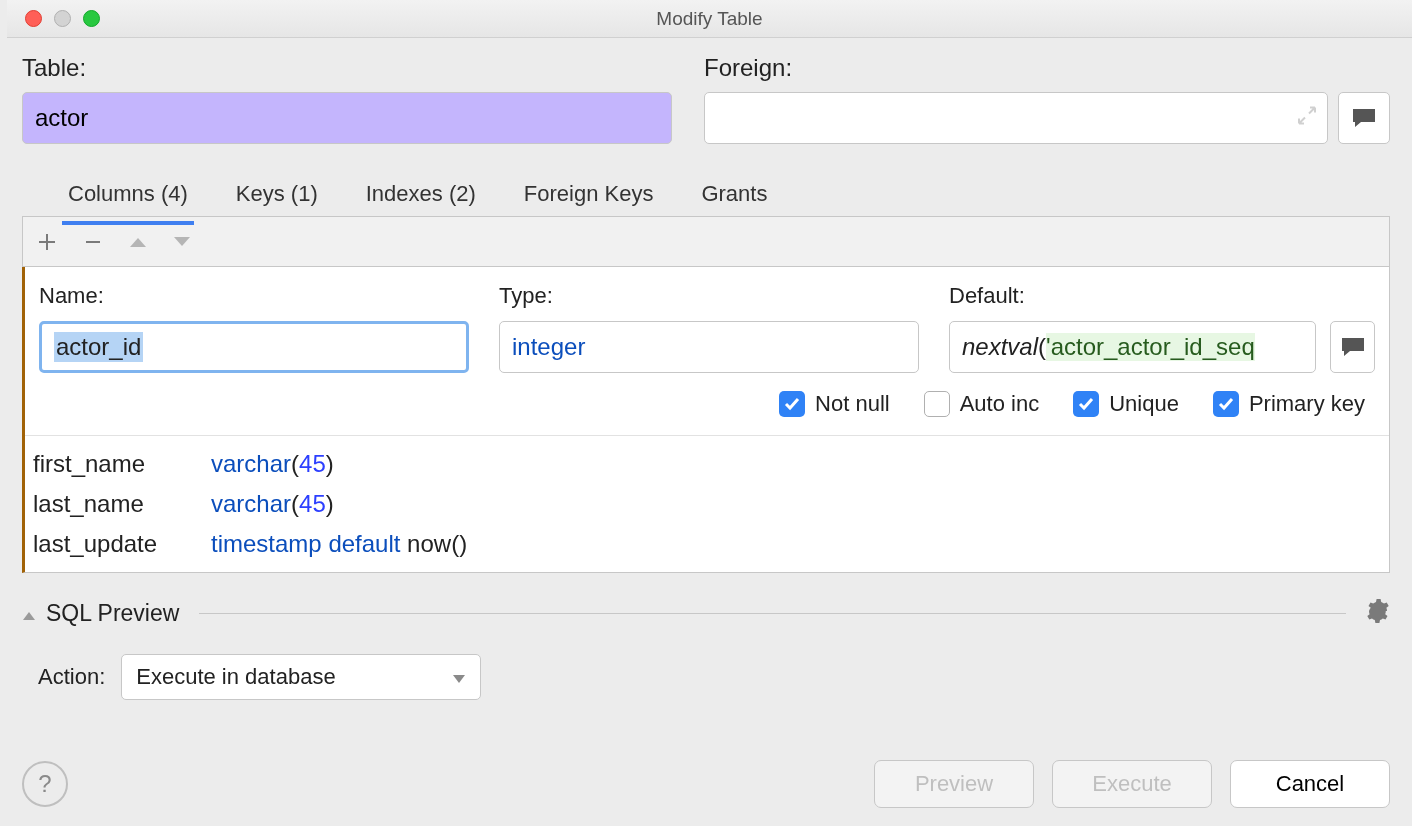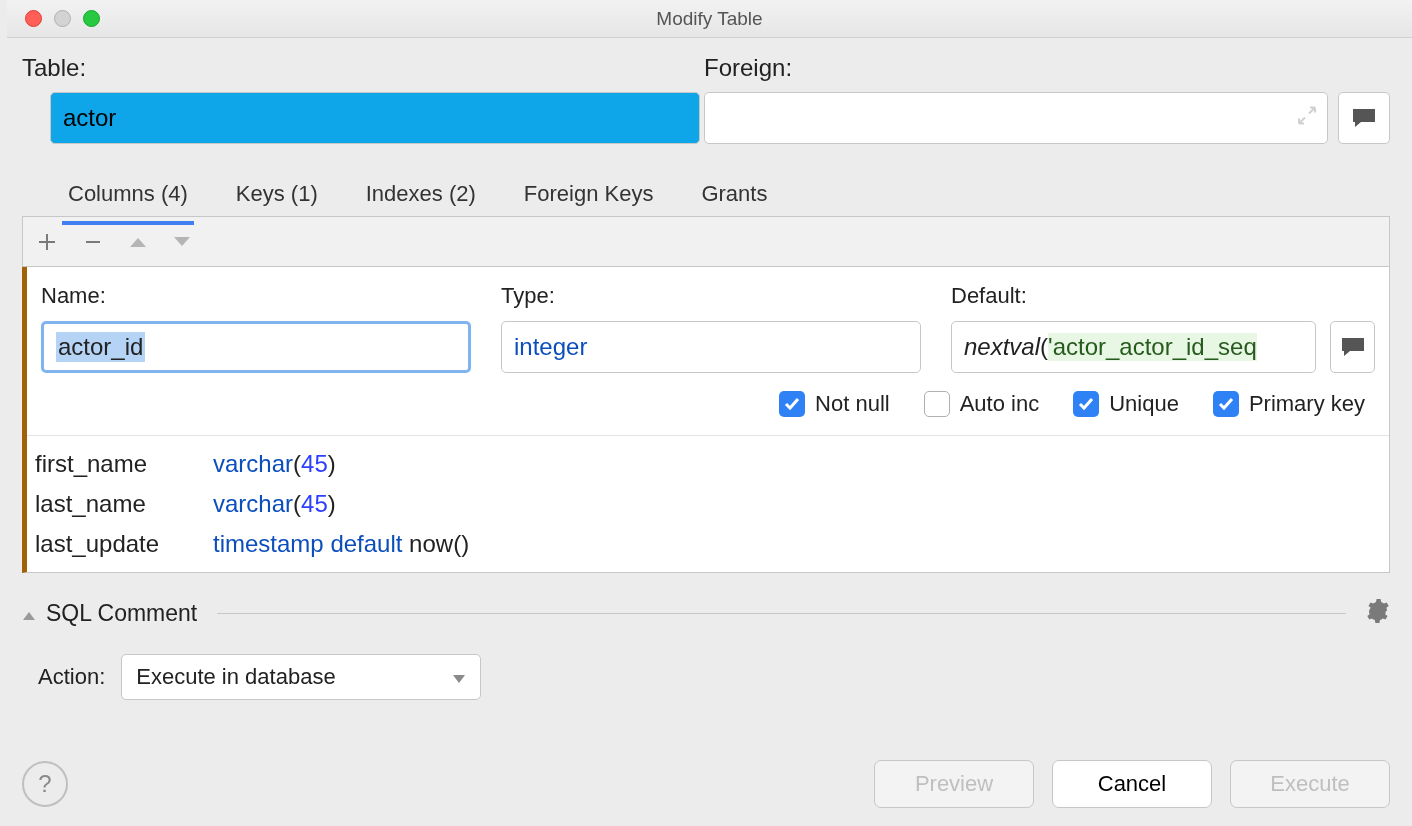--- a/index.html
+++ b/index.html
@@ -16,38 +16,38 @@
 .titlebar .title{position:absolute;left:0;right:0;text-align:center;font-size:19px;color:#555;}
 
 
 .wrap{padding:16px 22px 18px 22px;}
 
 
 .toprow{display:flex;gap:32px;align-items:flex-end;}
 .col-table{flex:0 0 650px;}
 .col-comment{flex:1;}
 .lbl{font-size:24px;color:#222;margin-bottom:10px;}
-.tf{height:52px;border:1px solid #c7c7c7;border-radius:5px;background:#0ea5e9;padding:0 12px;font-size:24px;width:100%;margin-left:28px;}
+.tf{height:52px;border:1px solid #c7c7c7;border-radius:5px;background:#c4b5fd;padding:0 12px;font-size:24px;width:100%;}
 .commentrow{display:flex;align-items:flex-end;gap:10px;}
 .commentbox{flex:1;height:52px;border:1px solid #c7c7c7;border-radius:5px;background:#fff;position:relative;}
 .expand-ic{position:absolute;right:10px;top:50%;transform:translate(0,-50%);opacity:.45;}
 .iconbtn{width:52px;height:52px;border:1px solid #c7c7c7;border-radius:5px;background:#fff;display:flex;align-items:center;justify-content:center;cursor:pointer;}
 .iconbtn svg{fill:#555;}
 
 
 .tabs{margin-top:28px;display:flex;gap:36px;border-bottom:1px solid #c7c7c7;padding-left:40px;}
 .tab{padding:0 6px 14px 6px;font-size:22px;color:#333;cursor:pointer;position:relative;top:9px;}
 .tab.active{border-bottom:4px solid #3f7ff0;font-weight:400;}
 
 
 .toolbar{height:50px;border-left:1px solid #c7c7c7;border-right:1px solid #c7c7c7;border-bottom:1px solid #c7c7c7;background:#f1f1f1;display:flex;align-items:center;padding-left:14px;gap:26px;}
 .ticon{color:#8a8a8a;cursor:pointer;display:flex;align-items:center;}
 
 
-.panel{border-left:5px solid #a16207;border-right:1px solid #c7c7c7;border-bottom:1px solid #c7c7c7;background:#fff;}
+.panel{border-left:3px solid #a16207;border-right:1px solid #c7c7c7;border-bottom:1px solid #c7c7c7;background:#fff;}
 .editrow{display:flex;gap:30px;padding:16px 14px 0 14px;}
 .field{display:flex;flex-direction:column;}
 .flabel{font-size:22px;margin-bottom:12px;}
 .f-name{flex:0 0 430px;}
 .f-type{flex:0 0 420px;}
 .f-def{flex:1;}
 .defrow{display:flex;gap:14px;align-items:flex-end;}
 .tfin{height:52px;border:1px solid #c7c7c7;border-radius:5px;background:#fff;padding:0 12px;font-size:24px;width:100%;}
 .tf-name{border:3px solid #7fb4ef;background:#fff;}
 .sel-name{background:#b5d4f5;padding:1px 2px;}
@@ -229,21 +229,21 @@
       </div>
     </div>
   </div>
 
   <div class="scriptrow">
     <span class="tri">
       <svg width="14" height="10" viewBox="0 0 14 10">
           <path d="M1 9 L7 1 L13 9z" fill="#9a9a9a"></path>
         </svg>
     </span>
-    <span class="hlabel">SQL Comment</span>
+    <span class="hlabel">SQL Preview</span>
     <div class="line"></div>
     <span class="gear">
       <svg width="24" height="24" viewBox="0 0 24 24">
           <path fill="#7a7a7a" d="M12 8a4 4 0 100 8 4 4 0 000-8zm9 4a8.96 8.96 0 00-.6-3.2l2.3-1.8-2-3.4-2.7 1a9 9 0 00-2.8-1.6L14.6 0h-4l-.6 3a9 9 0 00-2.8 1.6l-2.7-1-2 3.4 2.3 1.8A9 9 0 003 12c0 1.1.2 2.2.6 3.2L1.3 17l2 3.4 2.7-1a9 9 0 002.8 1.6l.6 3h4l.6-3a9 9 0 002.8-1.6l2.7 1 2-3.4-2.3-1.8c.4-1 .6-2.1.6-3.2z"></path>
         </svg>
     </span>
   </div>
 
   <div class="actionrow">
     <span style="font-size:22px;">Action:</span>
@@ -256,15 +256,15 @@
       </span>
     </div>
   </div>
 
 </div>
 
 <div class="footer">
   <div class="help">?</div>
   <div class="spacer"></div>
   <button class="btn disabled">Preview</button>
+  <button class="btn disabled">Execute</button>
   <button class="btn">Cancel</button>
-  <button class="btn disabled">Execute</button>
 </div>
 
 </body></html>

